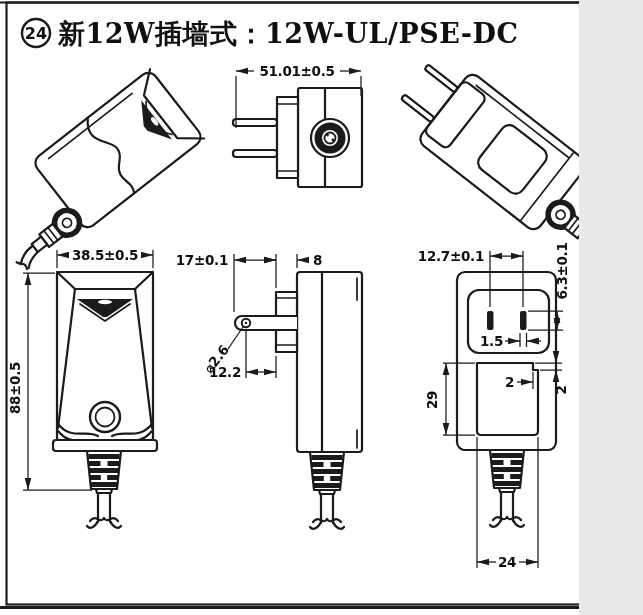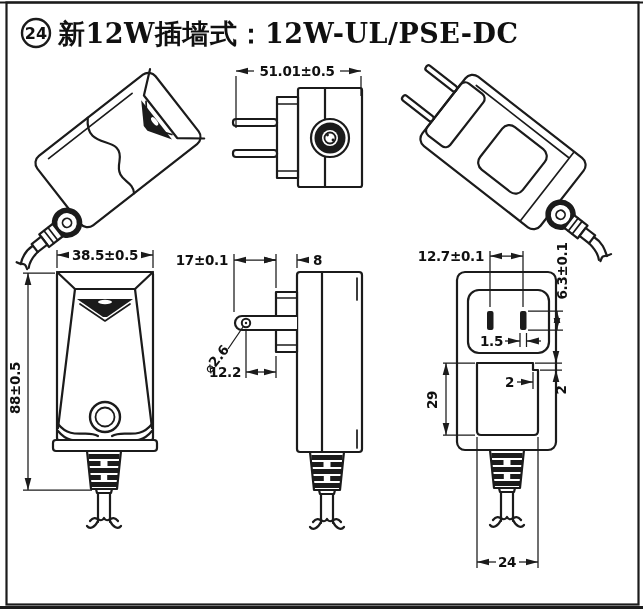--- a/index.html
+++ b/index.html
@@ -1,16 +1,16 @@
 <!DOCTYPE html>
 <html><head>
 <meta charset="utf-8">
 <style>
   html,body{margin:0;padding:0;background:#e9e9e9;}
-  .page{position:relative;width:643px;height:615px;background:#ffffff;overflow:hidden;
+  .page{position:relative;width:579px;height:615px;background:#ffffff;overflow:hidden;
         font-family:"DejaVu Sans",sans-serif;}
   svg{display:block}
   .ol{fill:none;stroke:#1b1b1b;stroke-width:2.2;stroke-linejoin:round;stroke-linecap:round;}
   .olf{fill:#ffffff;stroke:#1b1b1b;stroke-width:2.2;stroke-linejoin:round;stroke-linecap:round;}
   .md{fill:none;stroke:#1b1b1b;stroke-width:1.7;stroke-linejoin:round;stroke-linecap:round;}
   .dim{fill:none;stroke:#1b1b1b;stroke-width:1.25;stroke-linecap:butt;}
   .dk{fill:#1b1b1b;stroke:none;}
   text.d{font:bold 13.5px "DejaVu Sans",sans-serif;fill:#101010;letter-spacing:-0.3px;}
   text.b{font:bold 16px "DejaVu Sans",sans-serif;fill:#101010;}
   text.t{font:600 27px "DejaVu Serif","Liberation Serif",serif;fill:#101010;letter-spacing:0.5px;}

